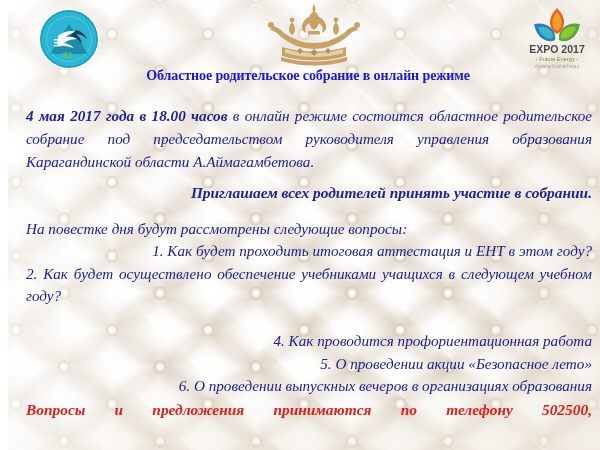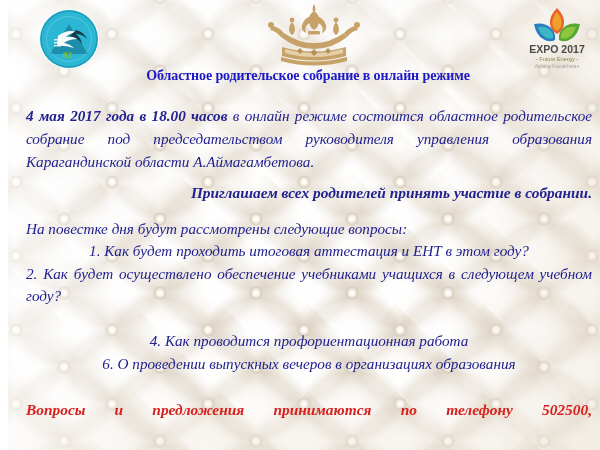--- a/index.html
+++ b/index.html
@@ -210,21 +210,21 @@
     left: 18px;
     top: 240px;
     width: 566px;
     font-family: "Liberation Serif", serif;
     font-style: italic;
     font-size: 15.2px;
     line-height: 1.48;
     color: #21218f;
   }
   .agenda-item {
-    text-align: center;
+    text-align: right;
   }
   .agenda-item.justified {
     text-align: justify;
   }
   .agenda-item.justified::after {
     content: "";
     display: inline-block;
     width: 100%;
   }
 
@@ -349,20 +349,21 @@
     </div>
 
     <div class="invite">Приглашаем всех родителей принять участие в собрании.</div>
 
     <div class="agenda-intro">На повестке дня будут рассмотрены следующие вопросы:</div>
 
     <div class="agenda-list">
       <div class="agenda-item">1. Как будет проходить итоговая аттестация и ЕНТ в этом году?</div>
       <div class="agenda-item justified">2. Как будет осуществлено обеспечение учебниками учащихся в следующем учебном году?</div>
       <div class="agenda-item">4. Как проводится профориентационная работа</div>
+      <div class="agenda-item">5. О проведении акции «Безопасное лето»</div>
       <div class="agenda-item">6. О проведении выпускных вечеров в организациях образования</div>
     </div>
 
     <div class="contact">
       <div class="line1">Вопросы и предложения принимаются по телефону 502500,</div>
       <div class="line2">87089159085 (whats app)</div>
     </div>
 
   </div>
 </div>

